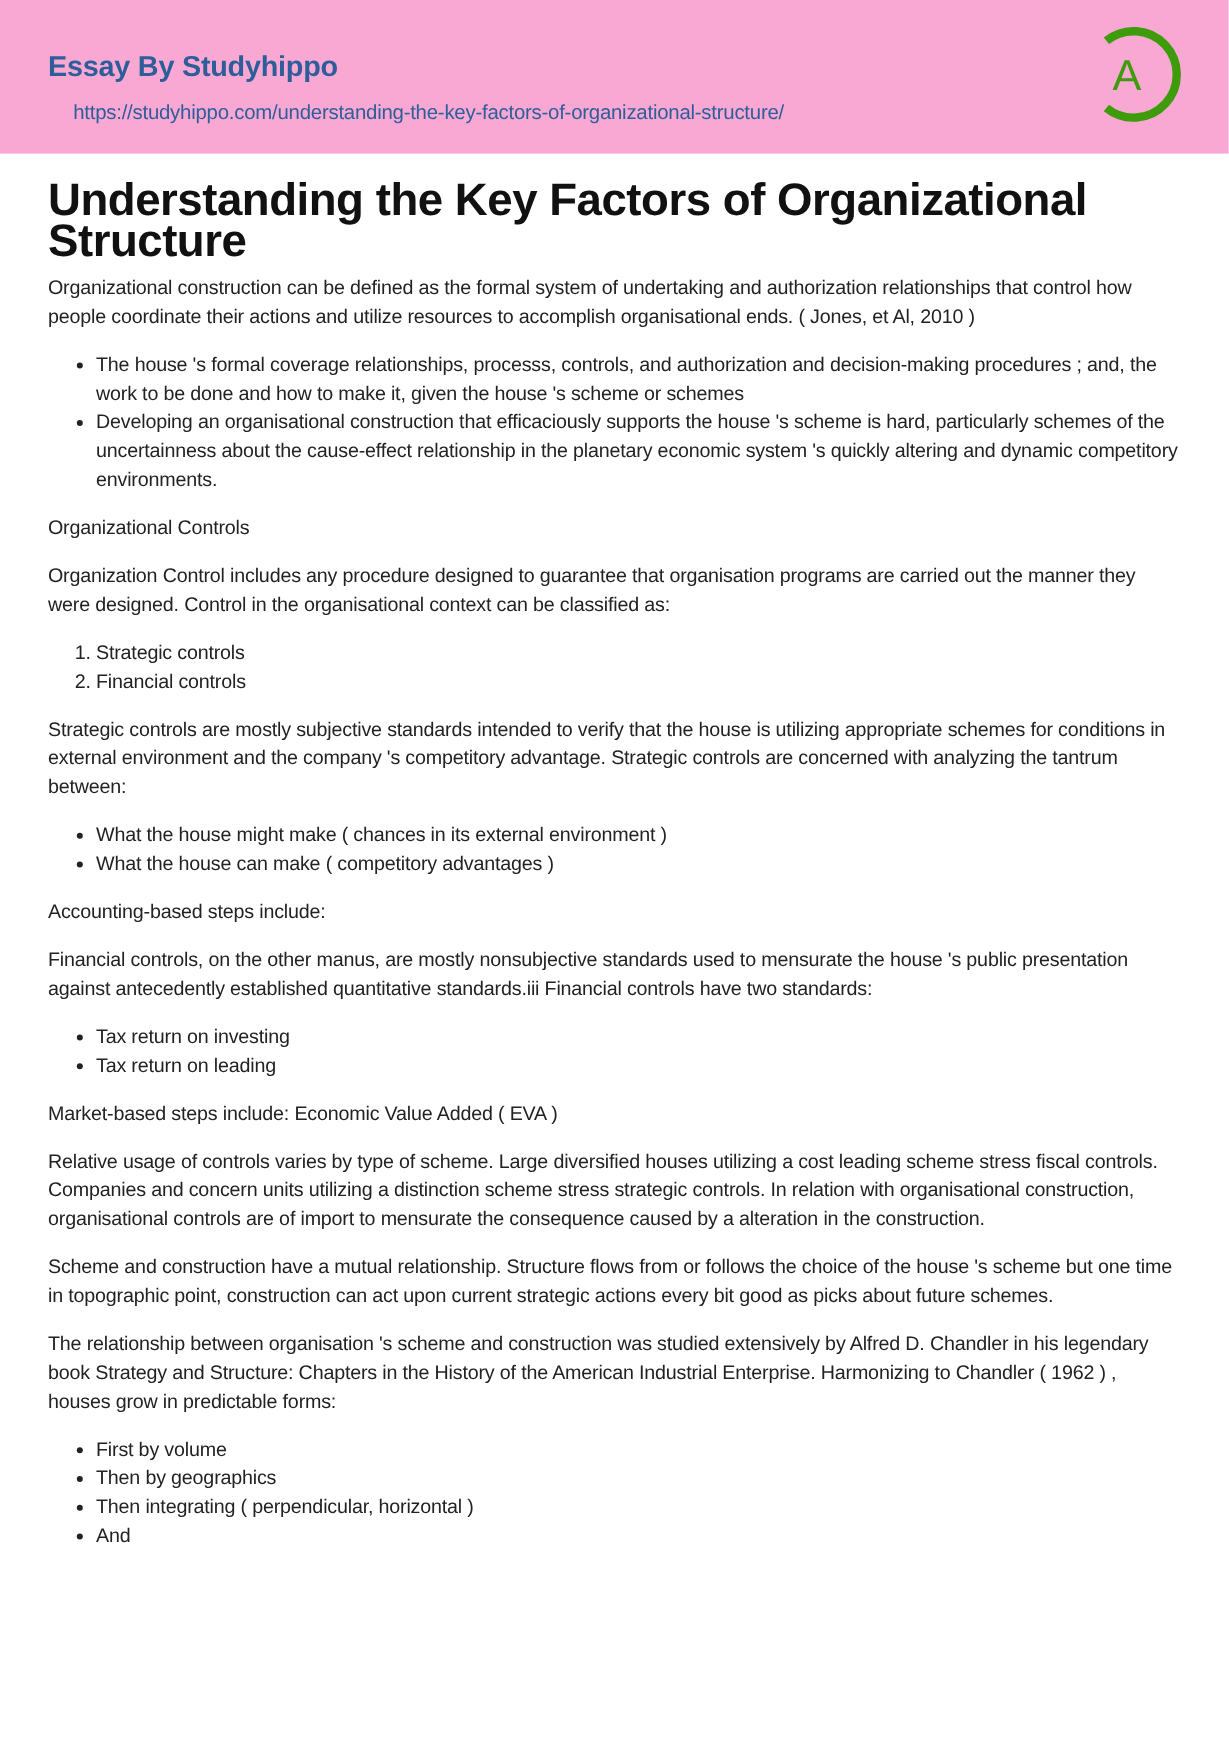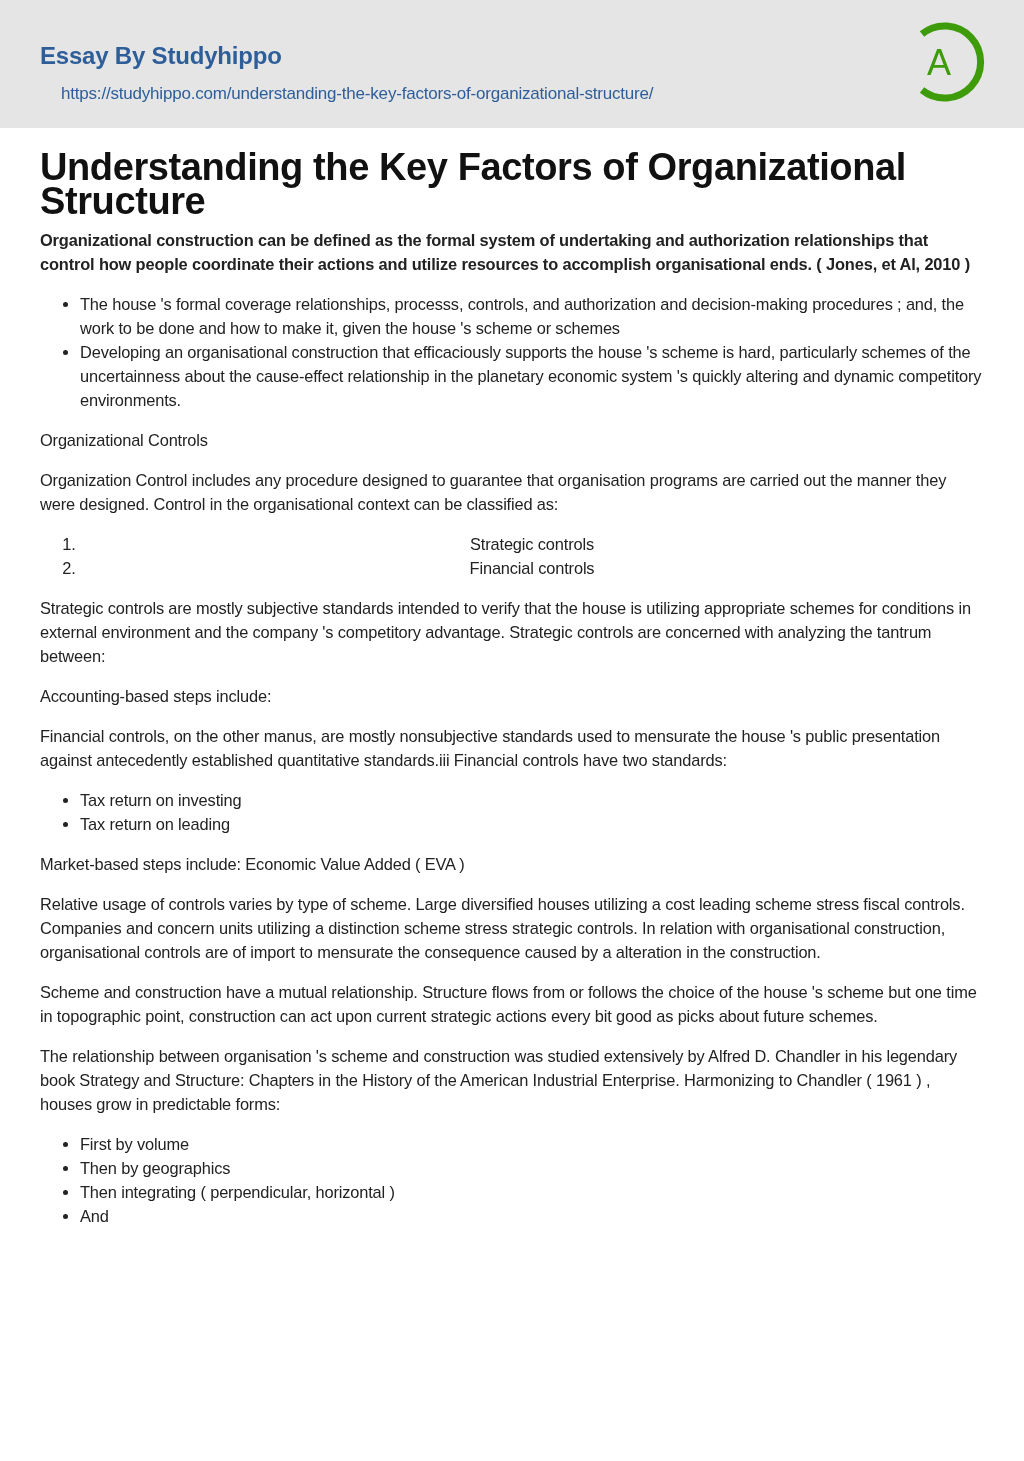--- a/index.html
+++ b/index.html
@@ -4,21 +4,21 @@
   <style>
     * { box-sizing: border-box; margin: 0; padding: 0; }
     html, body { width: 1024px; background: #ffffff; }
     body {
       font-family: "Liberation Sans", "DejaVu Sans", sans-serif;
       color: #222222;
       height: 1461px;
       overflow: hidden;
     }
     .header {
-      background: #e5e5e5;
+      background: #f9a8d4;
       height: 128px;
       position: relative;
       padding: 0 40px;
     }
     .brand-title {
       position: absolute;
       left: 40px;
       top: 40px;
       font-size: 24px;
       font-weight: bold;
@@ -55,31 +55,31 @@
       line-height: 34px;
       letter-spacing: -0.4px;
     }
     p.para {
       font-size: 16.4px;
       line-height: 24px;
       color: #222222;
       margin-top: 16px;
       letter-spacing: -0.15px;
     }
-    p.para.first { margin-top: 10px; font-weight: bold; }
+    p.para.first { margin-top: 10px; }
     ul.blist, ol.nlist {
       margin-top: 16px;
       padding-left: 40px;
       font-size: 16.4px;
       line-height: 24px;
       color: #222222;
       letter-spacing: -0.15px;
     }
     ul.blist li { list-style: disc; }
-    ol.nlist li { list-style: decimal; text-align: center; }
+    ol.nlist li { list-style: decimal; }
   </style>
 </head>
 <body>
 
 <div class="header">
   <div class="brand-title">Essay By Studyhippo</div>
   <a class="brand-url">https://studyhippo.com/understanding-the-key-factors-of-organizational-structure/</a>
   <svg class="logo" viewBox="0 0 76 88">
     <path d="M 10 16 A 36 36 0 1 1 10 72" fill="none" stroke="#3e9b0a" stroke-width="7" stroke-linecap="butt"></path>
     <text x="27" y="57" font-family="Liberation Sans, sans-serif" font-size="36" fill="#3e9b0a" text-anchor="middle">A</text>
@@ -98,31 +98,35 @@
   </ul>
 
   <p class="para">Organizational Controls</p>
   <p class="para">Organization Control includes any procedure designed to guarantee that organisation programs are carried out the manner they were designed. Control in the organisational context can be classified as:</p>
   <ol class="nlist">
     <li>Strategic controls</li>
     <li>Financial controls</li>
   </ol>
 
   <p class="para">Strategic controls are mostly subjective standards intended to verify that the house is utilizing appropriate schemes for conditions in external environment and the company 's competitory advantage. Strategic controls are concerned with analyzing the tantrum between:</p>
+  <ul class="blist">
+    <li>What the house might make ( chances in its external environment )</li>
+    <li>What the house can make ( competitory advantages )</li>
+  </ul>
 
   <p class="para">Accounting-based steps include:</p>
   <p class="para">Financial controls, on the other manus, are mostly nonsubjective standards used to mensurate the house 's public presentation against antecedently established quantitative standards.iii Financial controls have two standards:</p>
   <ul class="blist">
     <li>Tax return on investing</li>
     <li>Tax return on leading</li>
   </ul>
 
   <p class="para">Market-based steps include: Economic Value Added ( EVA )</p>
   <p class="para">Relative usage of controls varies by type of scheme. Large diversified houses utilizing a cost leading scheme stress fiscal controls. Companies and concern units utilizing a distinction scheme stress strategic controls. In relation with organisational construction, organisational controls are of import to mensurate the consequence caused by a alteration in the construction.</p>
   <p class="para">Scheme and construction have a mutual relationship. Structure flows from or follows the choice of the house 's scheme but one time in topographic point, construction can act upon current strategic actions every bit good as picks about future schemes.</p>
-  <p class="para">The relationship between organisation 's scheme and construction was studied extensively by Alfred D. Chandler in his legendary book Strategy and Structure: Chapters in the History of the American Industrial Enterprise. Harmonizing to Chandler ( 1961 ) , houses grow in predictable forms:</p>
+  <p class="para">The relationship between organisation 's scheme and construction was studied extensively by Alfred D. Chandler in his legendary book Strategy and Structure: Chapters in the History of the American Industrial Enterprise. Harmonizing to Chandler ( 1962 ) , houses grow in predictable forms:</p>
   <ul class="blist">
     <li>First by volume</li>
     <li>Then by geographics</li>
     <li>Then integrating ( perpendicular, horizontal )</li>
     <li>And</li>
   </ul>
 </main>
 
 </body></html>

